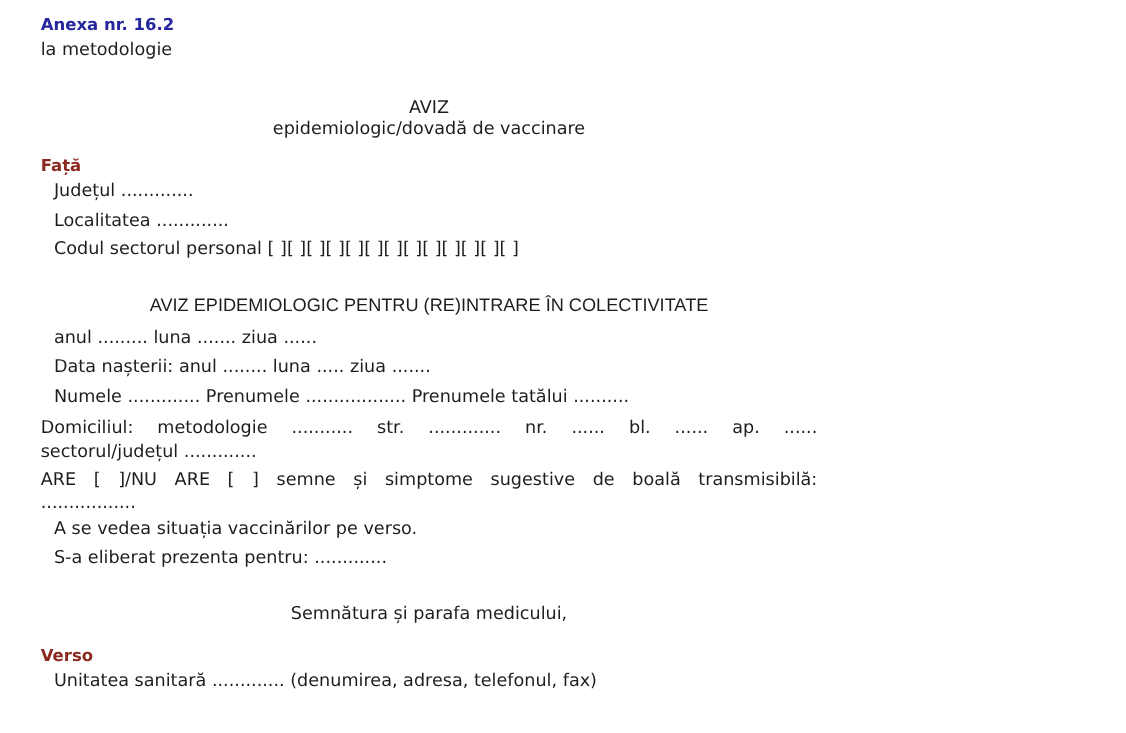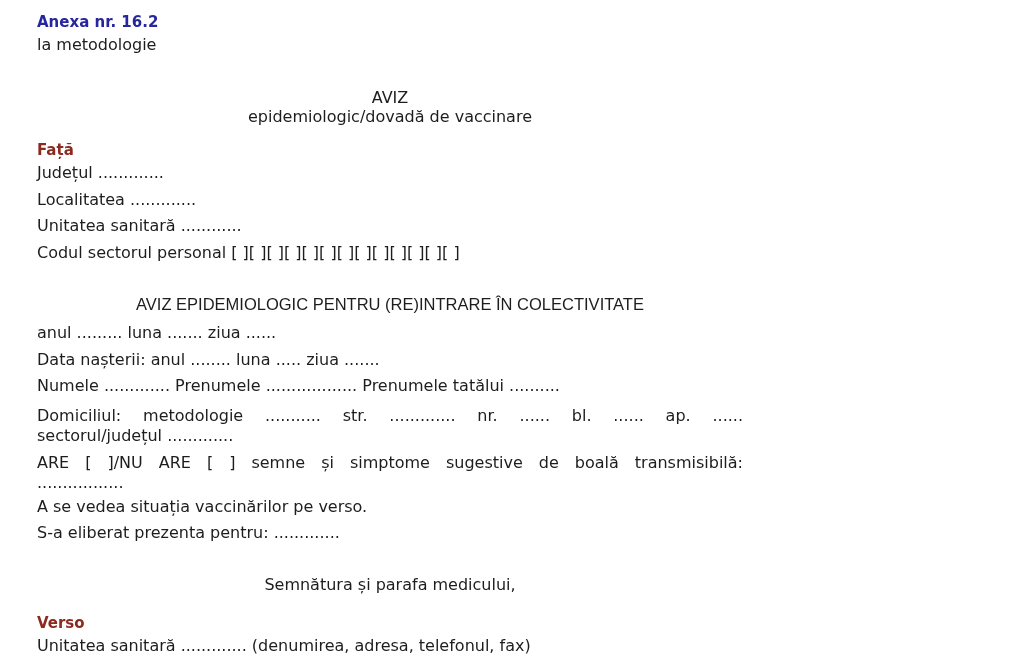--- a/index.html
+++ b/index.html
@@ -36,20 +36,21 @@
   .side-label {
     margin-top: 14px;
     font-weight: bold;
     font-size: 15px;
     line-height: 20px;
     color: var(--maroon, #8b2a21);
   }
   .line {
     line-height: 26.5px;
     white-space: nowrap;
+    margin-left: 12px;
   }
   .section-heading {
     margin-top: 28px;
     text-align: center;
     font-family: "Liberation Sans", sans-serif;
     font-size: 16.5px;
     line-height: 20px;
     white-space: nowrap;
   }
   .first-body-line {
@@ -82,21 +83,20 @@
 
   <div class="title-block">
     <div>AVIZ</div>
     <div>epidemiologic/dovadă de vaccinare</div>
   </div>
 
   <div class="side-label">Față</div>
 
   <div class="line">Județul .............</div>
   <div class="line">Localitatea .............</div>
-  <div class="line">Unitatea sanitară ............</div>
   <div class="line">Codul sectorul personal [ ][ ][ ][ ][ ][ ][ ][ ][ ][ ][ ][ ][ ]</div>
 
   <div class="section-heading">AVIZ EPIDEMIOLOGIC PENTRU (RE)INTRARE ÎN COLECTIVITATE</div>
 
   <div class="line first-body-line">anul ......... luna ....... ziua ......</div>
   <div class="line">Data nașterii: anul ........ luna ..... ziua .......</div>
   <div class="line">Numele ............. Prenumele .................. Prenumele tatălui ..........</div>
 
   <div class="para">
     <div class="jline">Domiciliul: metodologie ........... str. ............. nr. ...... bl. ...... ap. ......</div>

